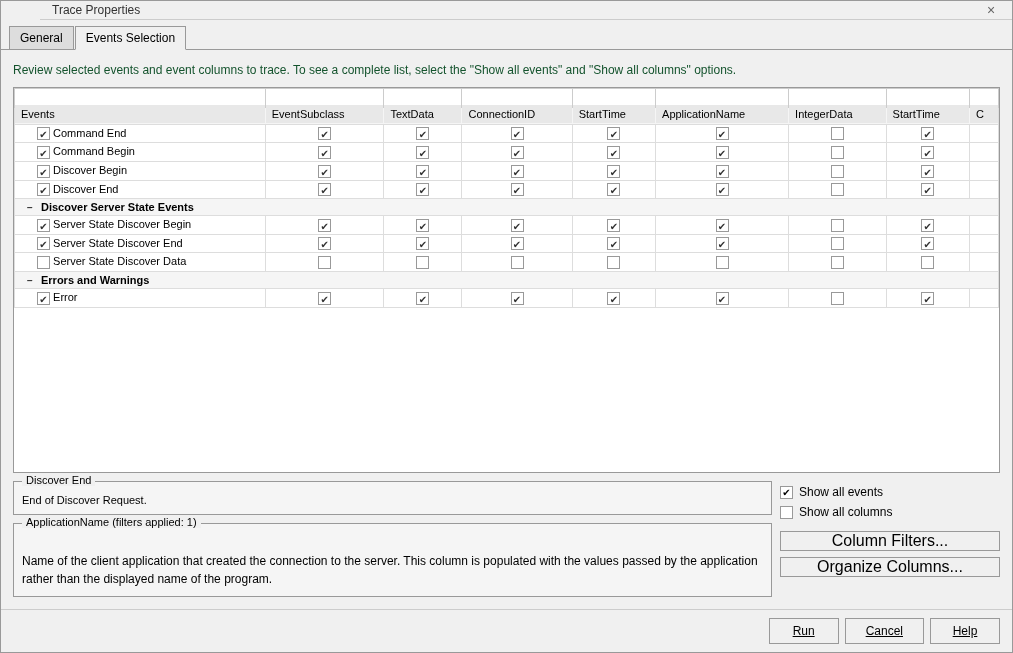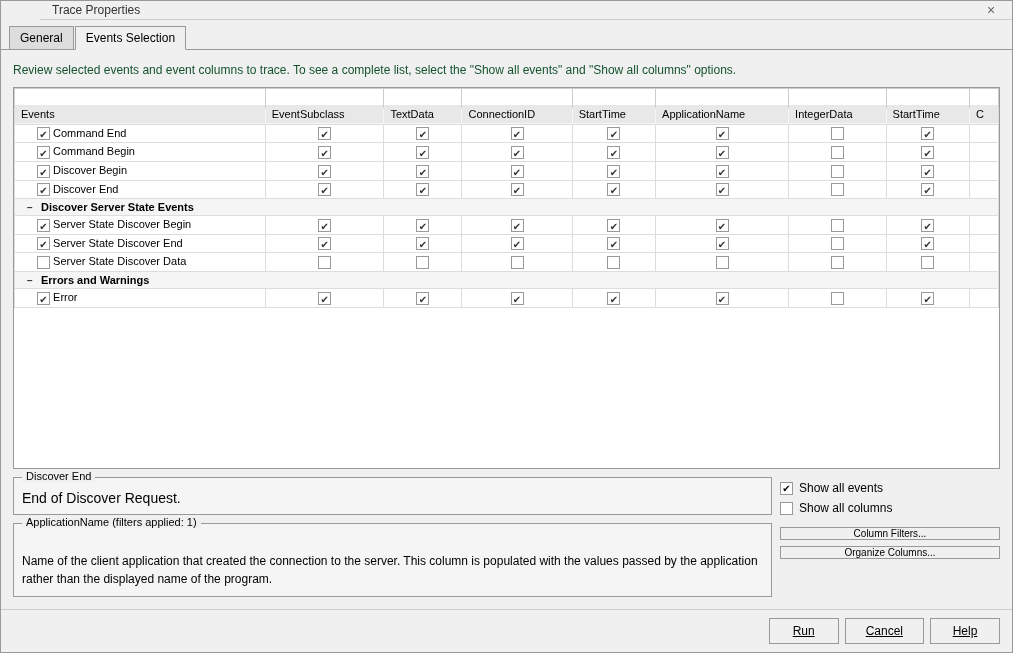--- a/index.html
+++ b/index.html
@@ -190,21 +190,21 @@
       display: flex;
       flex-direction: column;
       gap: 6px;
       justify-content: center;
     }
     .btn {
       padding: 0 16px;
       background: #f0f0f0;
       border: 1px solid #999;
       cursor: pointer;
-      font-size: 10px;
+      font-size: 16px;
       min-width: 130px;
       text-align: center;
     }
     .footer {
       display: flex;
       justify-content: flex-end;
       gap: 6px;
       padding: 8px 12px;
       border-top: 1px solid #ccc;
       background: #f0f0f0;
@@ -374,21 +374,21 @@
         </table>
       </div>
     </div>
 
     <div class="bottom-area">
 
       <div style="flex:1; display:flex; flex-direction:column; gap:8px;">
 
         <div class="legend-box">
           <span class="legend-title">Discover End</span>
-          <div style="margin-top:4px; font-size:14px;">End of Discover Request.</div>
+          <div style="margin-top:4px; font-size:11px;">End of Discover Request.</div>
         </div>
 
         <div class="legend-box">
           <span class="legend-title">ApplicationName (filters applied: 1)</span>
           <div class="filter-info-text">Name of the client application that created the connection to the server. This column is populated with the values passed by the application rather than the displayed name of the program.</div>
         </div>
       </div>
 
       <div style="display:flex; flex-direction:column; gap:8px; width:220px;">
 

